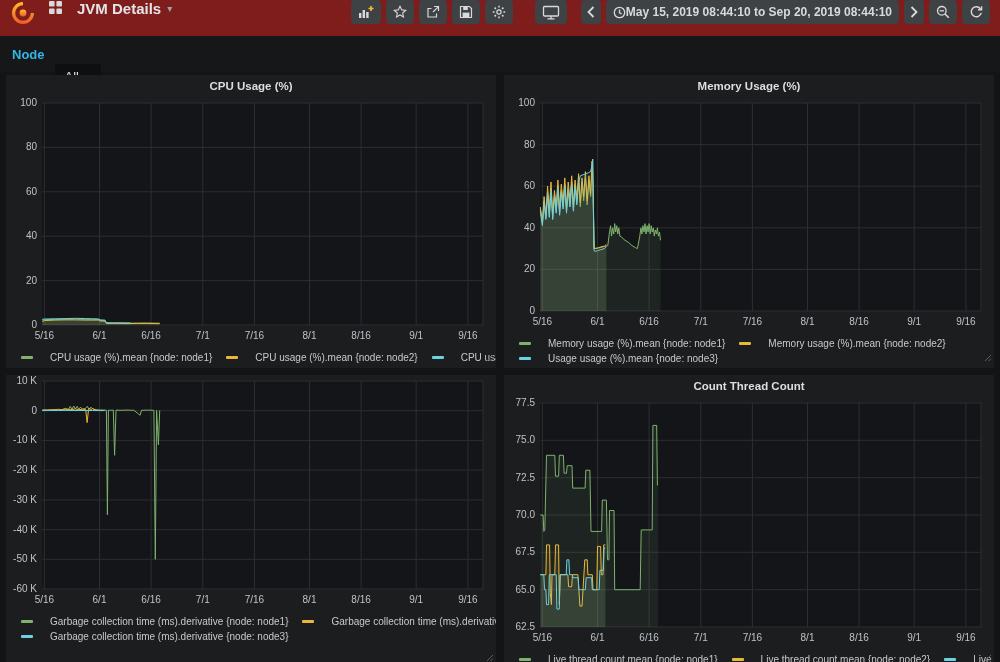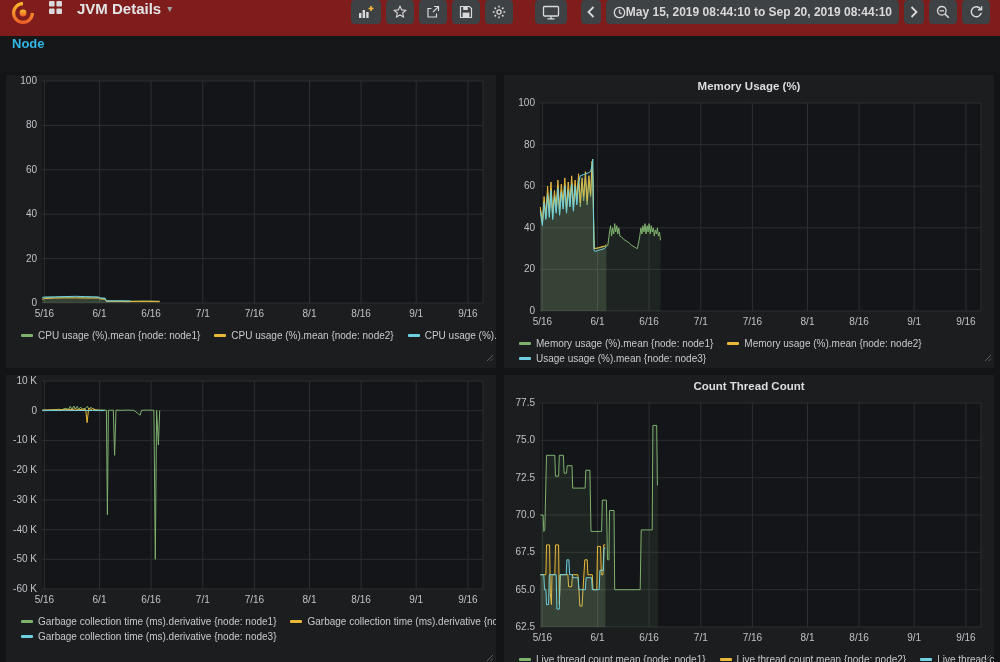--- a/index.html
+++ b/index.html
@@ -17,37 +17,37 @@
   .nav-right { margin-left:auto; display:flex; align-items:center; }
   .nav-btn { height:24px; min-width:28px; padding:0 7px; margin-left:5px;
     background:#3f4245; border-radius:4px; display:flex; align-items:center;
     justify-content:center; cursor:pointer; }
   .nav-btn.narrow { min-width:20px; padding:0 4px; }
   .gap-l { margin-left:22px; }
   .gap-m { margin-left:14px; }
   .time-text { font-size:12px; font-weight:600; color:#d8d9da; white-space:nowrap; }
 
   
-  .submenu { height:36px; display:flex; padding:0 12px; gap:10px;
+  .submenu { height:36px; display:flex; align-items:center; padding:0 12px; gap:10px;
     background:#161719; }
   .var-label { font-size:13px; font-weight:600; color:#33b5e5; }
   .var-value { background:#0d0f11; border-radius:2px; padding:5px 10px; font-size:13px;
     color:#e3e4e6; display:flex; align-items:center; gap:7px; cursor:pointer;margin-top:44px; }
 
   
   .grid { padding:3px 6px 0 6px; display:grid; grid-template-columns:490px 490px;
     grid-template-rows:293px 293px; gap:7px 8px; }
   .panel { background:#1b1d1f; position:relative; overflow:hidden; }
   .panel-title { height:22px; display:flex; align-items:center; justify-content:center;
     font-size:11.5px; font-weight:700; color:#dcdee0; cursor:pointer; }
   .chart text { font-size:10px; fill:#bfc2c6; font-family:"Liberation Sans",sans-serif; }
   .legend { padding:1px 0 0 15px; }
   .legend-row { display:flex; gap:14px; white-space:nowrap; overflow:hidden; height:15px;
     align-items:center; }
-  .legend-item { display:flex; align-items:center; gap:5px; font-size:10px;
+  .legend-item { display:flex; align-items:center; gap:17px; font-size:10px;
     color:#c7c9cb; cursor:pointer;justify-content:space-between; }
   .legend-item .dash { width:12px; height:3px; border-radius:1px; display:inline-block; }
   .resize-handle { position:absolute; right:2px; bottom:2px; cursor:nwse-resize; }
 </style>
 </head>
 <body>
 
 <div class="navbar">
   <div class="logo">
     <svg width="26" height="26" viewBox="0 0 26 26">
@@ -155,20 +155,21 @@
   <span class="var-label">Node</span>
   <div class="var-value">
     <span>All</span>
     <span class="caret" style="color:#cfd2d5">▾</span>
   </div>
 </div>
 
 <div class="grid">
 
   <div class="panel">
+    <div class="panel-title">CPU Usage (%)</div>
     <svg class="chart" width="487" height="248">
         <rect x="36" y="6" width="441" height="222" fill="#141519"></rect>
         <line x1="36" y1="228.0" x2="477" y2="228.0" stroke="#2c2e31" stroke-width="1"></line>
         <line x1="36" y1="183.6" x2="477" y2="183.6" stroke="#2c2e31" stroke-width="1"></line>
         <line x1="36" y1="139.2" x2="477" y2="139.2" stroke="#2c2e31" stroke-width="1"></line>
         <line x1="36" y1="94.8" x2="477" y2="94.8" stroke="#2c2e31" stroke-width="1"></line>
         <line x1="36" y1="50.4" x2="477" y2="50.4" stroke="#2c2e31" stroke-width="1"></line>
         <line x1="36" y1="6.0" x2="477" y2="6.0" stroke="#2c2e31" stroke-width="1"></line>
         <line x1="38.4" y1="6" x2="38.4" y2="228" stroke="#2c2e31" stroke-width="1"></line>
         <line x1="93.5" y1="6" x2="93.5" y2="228" stroke="#2c2e31" stroke-width="1"></line>

